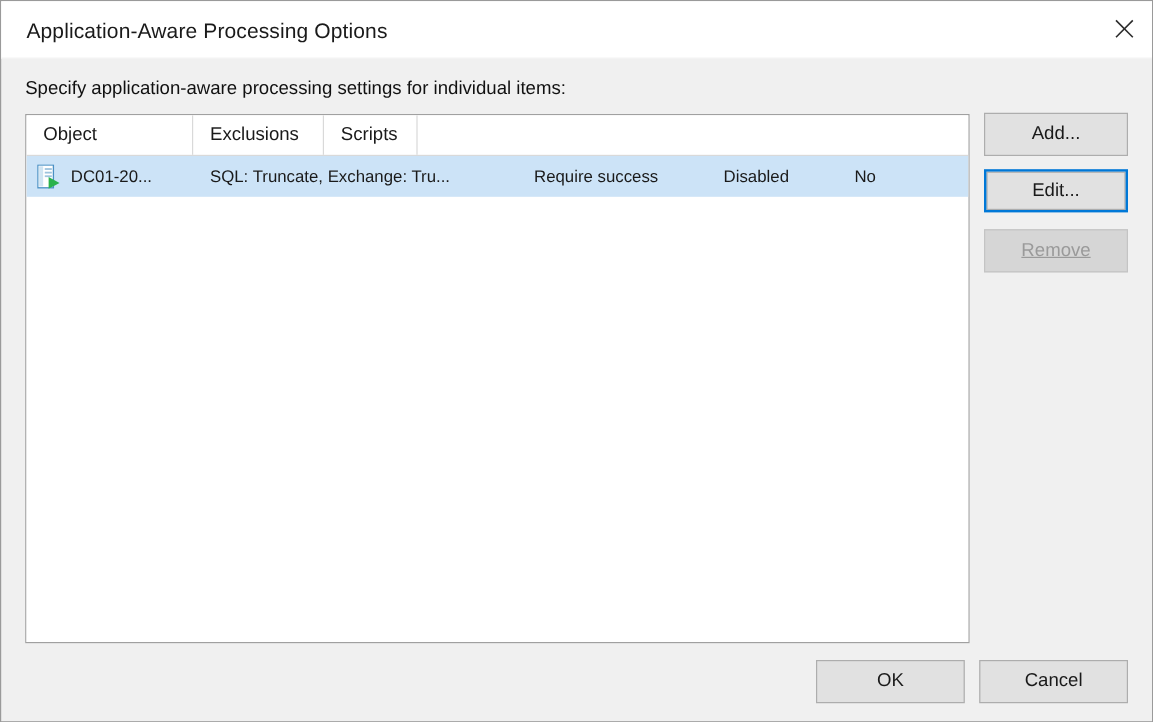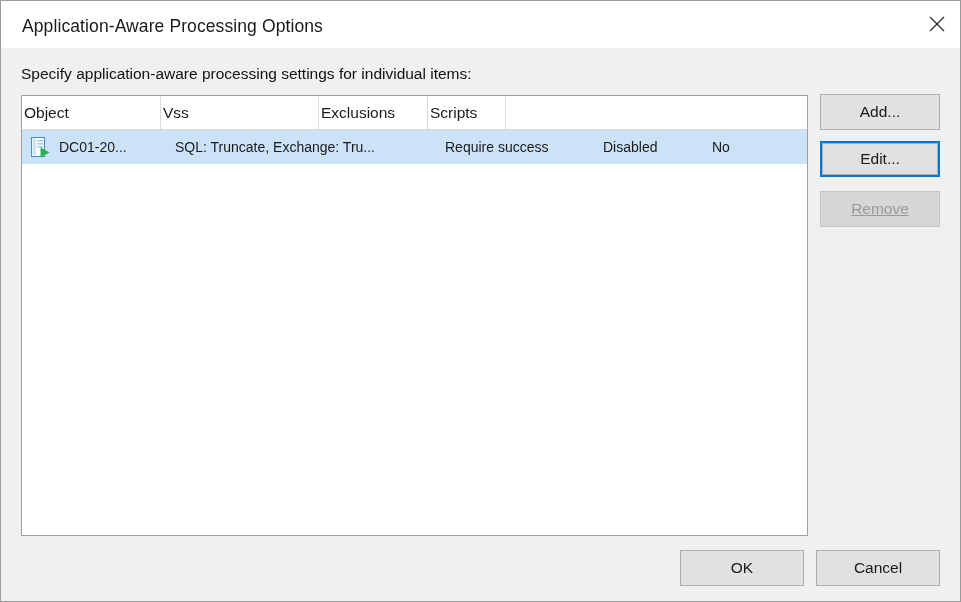--- a/index.html
+++ b/index.html
@@ -90,21 +90,21 @@
     border-bottom: 1px solid #d9d9d9;
     box-sizing: border-box;
   }
   .lv-header .hcell {
     position: relative;
     box-sizing: border-box;
     display: flex;
     align-items: center;
     font-size: 15.5px;
     color: #1a1a1a;
-    padding-left: 2px;
+    padding-left: 14px;
     border-right: 1px solid #d9d9d9;
     white-space: nowrap;
     overflow: hidden;
   }
   .lv-header .hcell:last-child { border-right: none; }
 
   .lv-body {
     position: relative;
     height: 405px;
     background: #ffffff;
@@ -226,21 +226,20 @@
       </span>
     </button>
   </div>
 
   <div class="subtitle">Specify application-aware processing settings for individual items:</div>
 
   <div class="listview">
 
     <div class="lv-header">
       <div class="hcell col-0">Object</div>
-      <div class="hcell col-1">Vss</div>
       <div class="hcell col-3">Exclusions</div>
       <div class="hcell col-4">Scripts</div>
       <div class="hcell col-5"></div>
     </div>
 
     <div class="lv-body">
       <div class="lv-row">
 
         <div class="cell first col-0">
           <span class="vm-icon">

